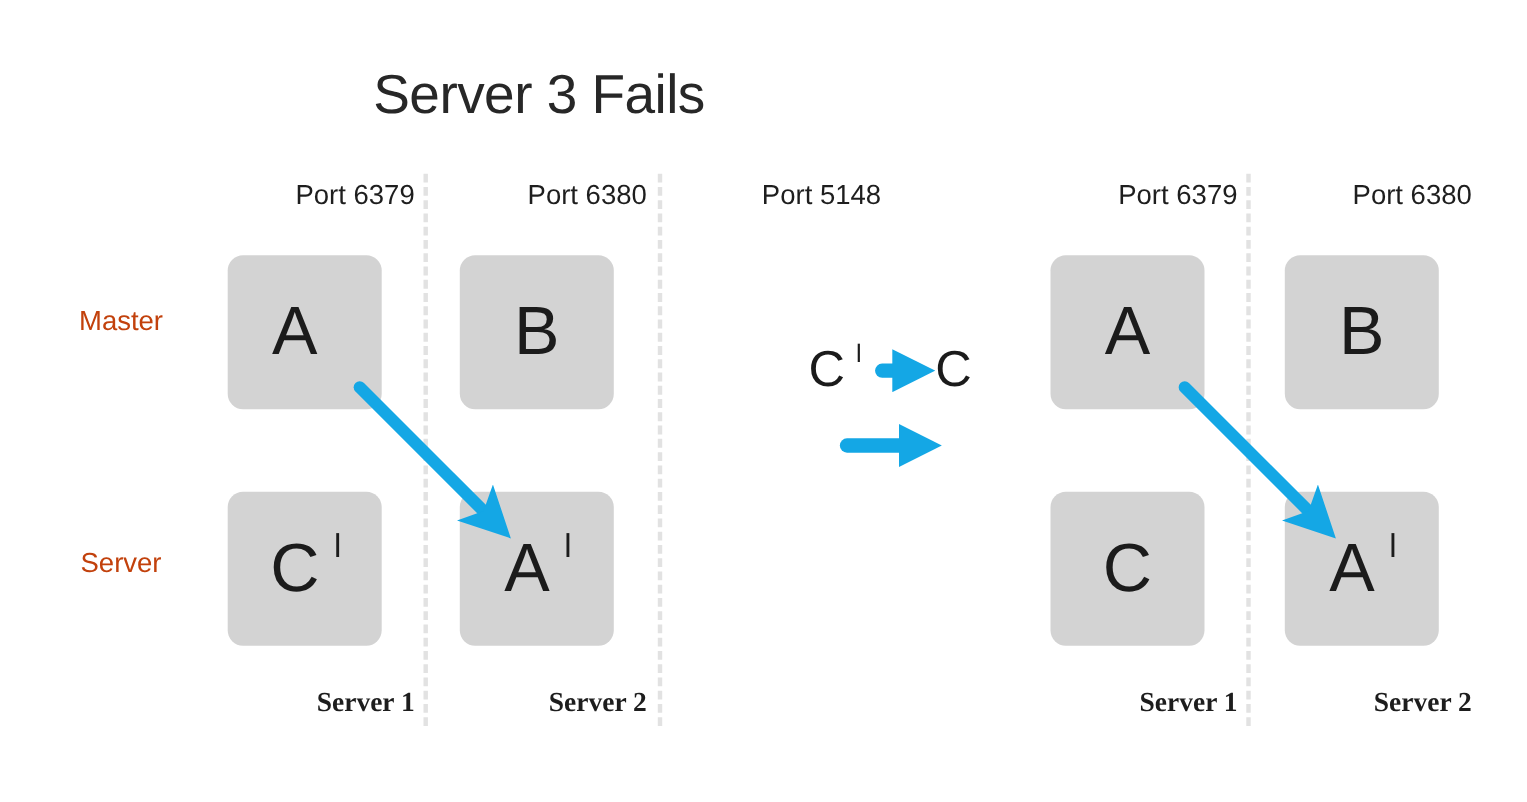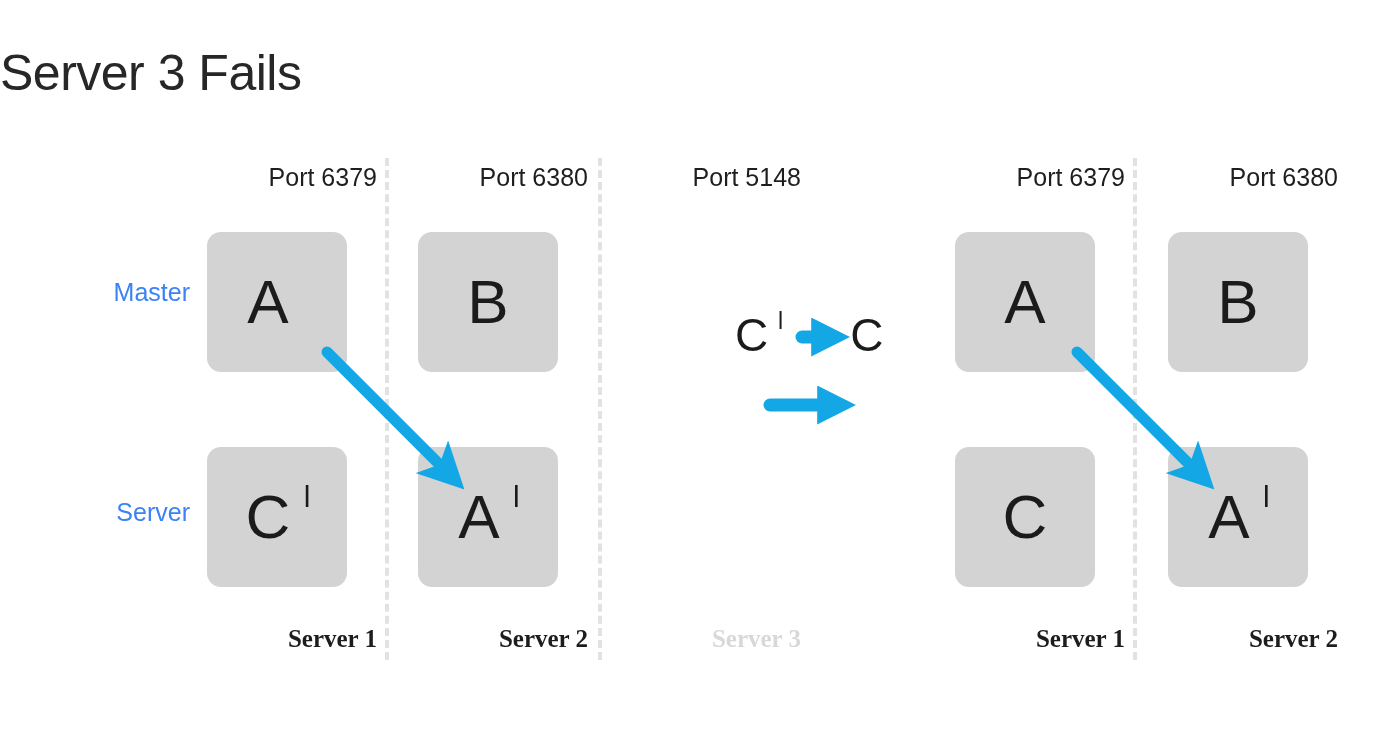--- a/index.html
+++ b/index.html
@@ -13,37 +13,37 @@
     font-family: "Liberation Sans", "DejaVu Sans", sans-serif;
     color: #1a1a1a;
     overflow: hidden;
     position: relative;
   }
   #stage { position: absolute; inset: 0; }
 
   
   .title {
     position: absolute;
-    left: 0; top: 44px; width: 980px;
-    text-align: left;
+    left: 0; top: 57px; width: 980px;
+    text-align: center;
     font-size: 50px;
     font-weight: 400;
     letter-spacing: -0.5px;
     color: #272727;
     white-space: nowrap;
   }
 
   
   .row-label {
     position: absolute;
     left: 30px; width: 160px;
-    text-align: right;
+    text-align: center;
     font-size: 25px;
     font-weight: 400;
-    color: #3b82f6;
+    color: #c2410c;
   }
   .row-label.master  { top: 278px; }
   .row-label.replica { top: 498px; }
 
   
   .col-head, .col-foot {
     position: absolute;
     width: 200px;
     text-align: right;
     font-size: 25px;
@@ -144,21 +144,20 @@
     <span class="glyph"><span>B</span></span>
   </div>
   <div class="node has-prime" style="left:418px; top:447px;">
     <span class="glyph"><span>A</span><span class="prime">l</span></span>
   </div>
   <div class="col-foot" style="left:388px;">Server 2</div>
 
   <div class="divider" style="left:598px;"></div>
 
   <div class="col-head" style="left:601px;">Port 5148</div>
-  <div class="col-foot dim" style="left:601px;">Server 3</div>
 
   <div class="legend">
     <span class="lg has-prime"><span>C</span><span class="prime">l</span></span>
     <span style="display:inline-block;width:56px;"></span>
     <span class="lg"><span>C</span></span>
   </div>
 
   <div class="col-head" style="left:925px;">Port 6379</div>
   <div class="node" style="left:955px; top:232px;">
     <span class="glyph"><span>A</span></span>

